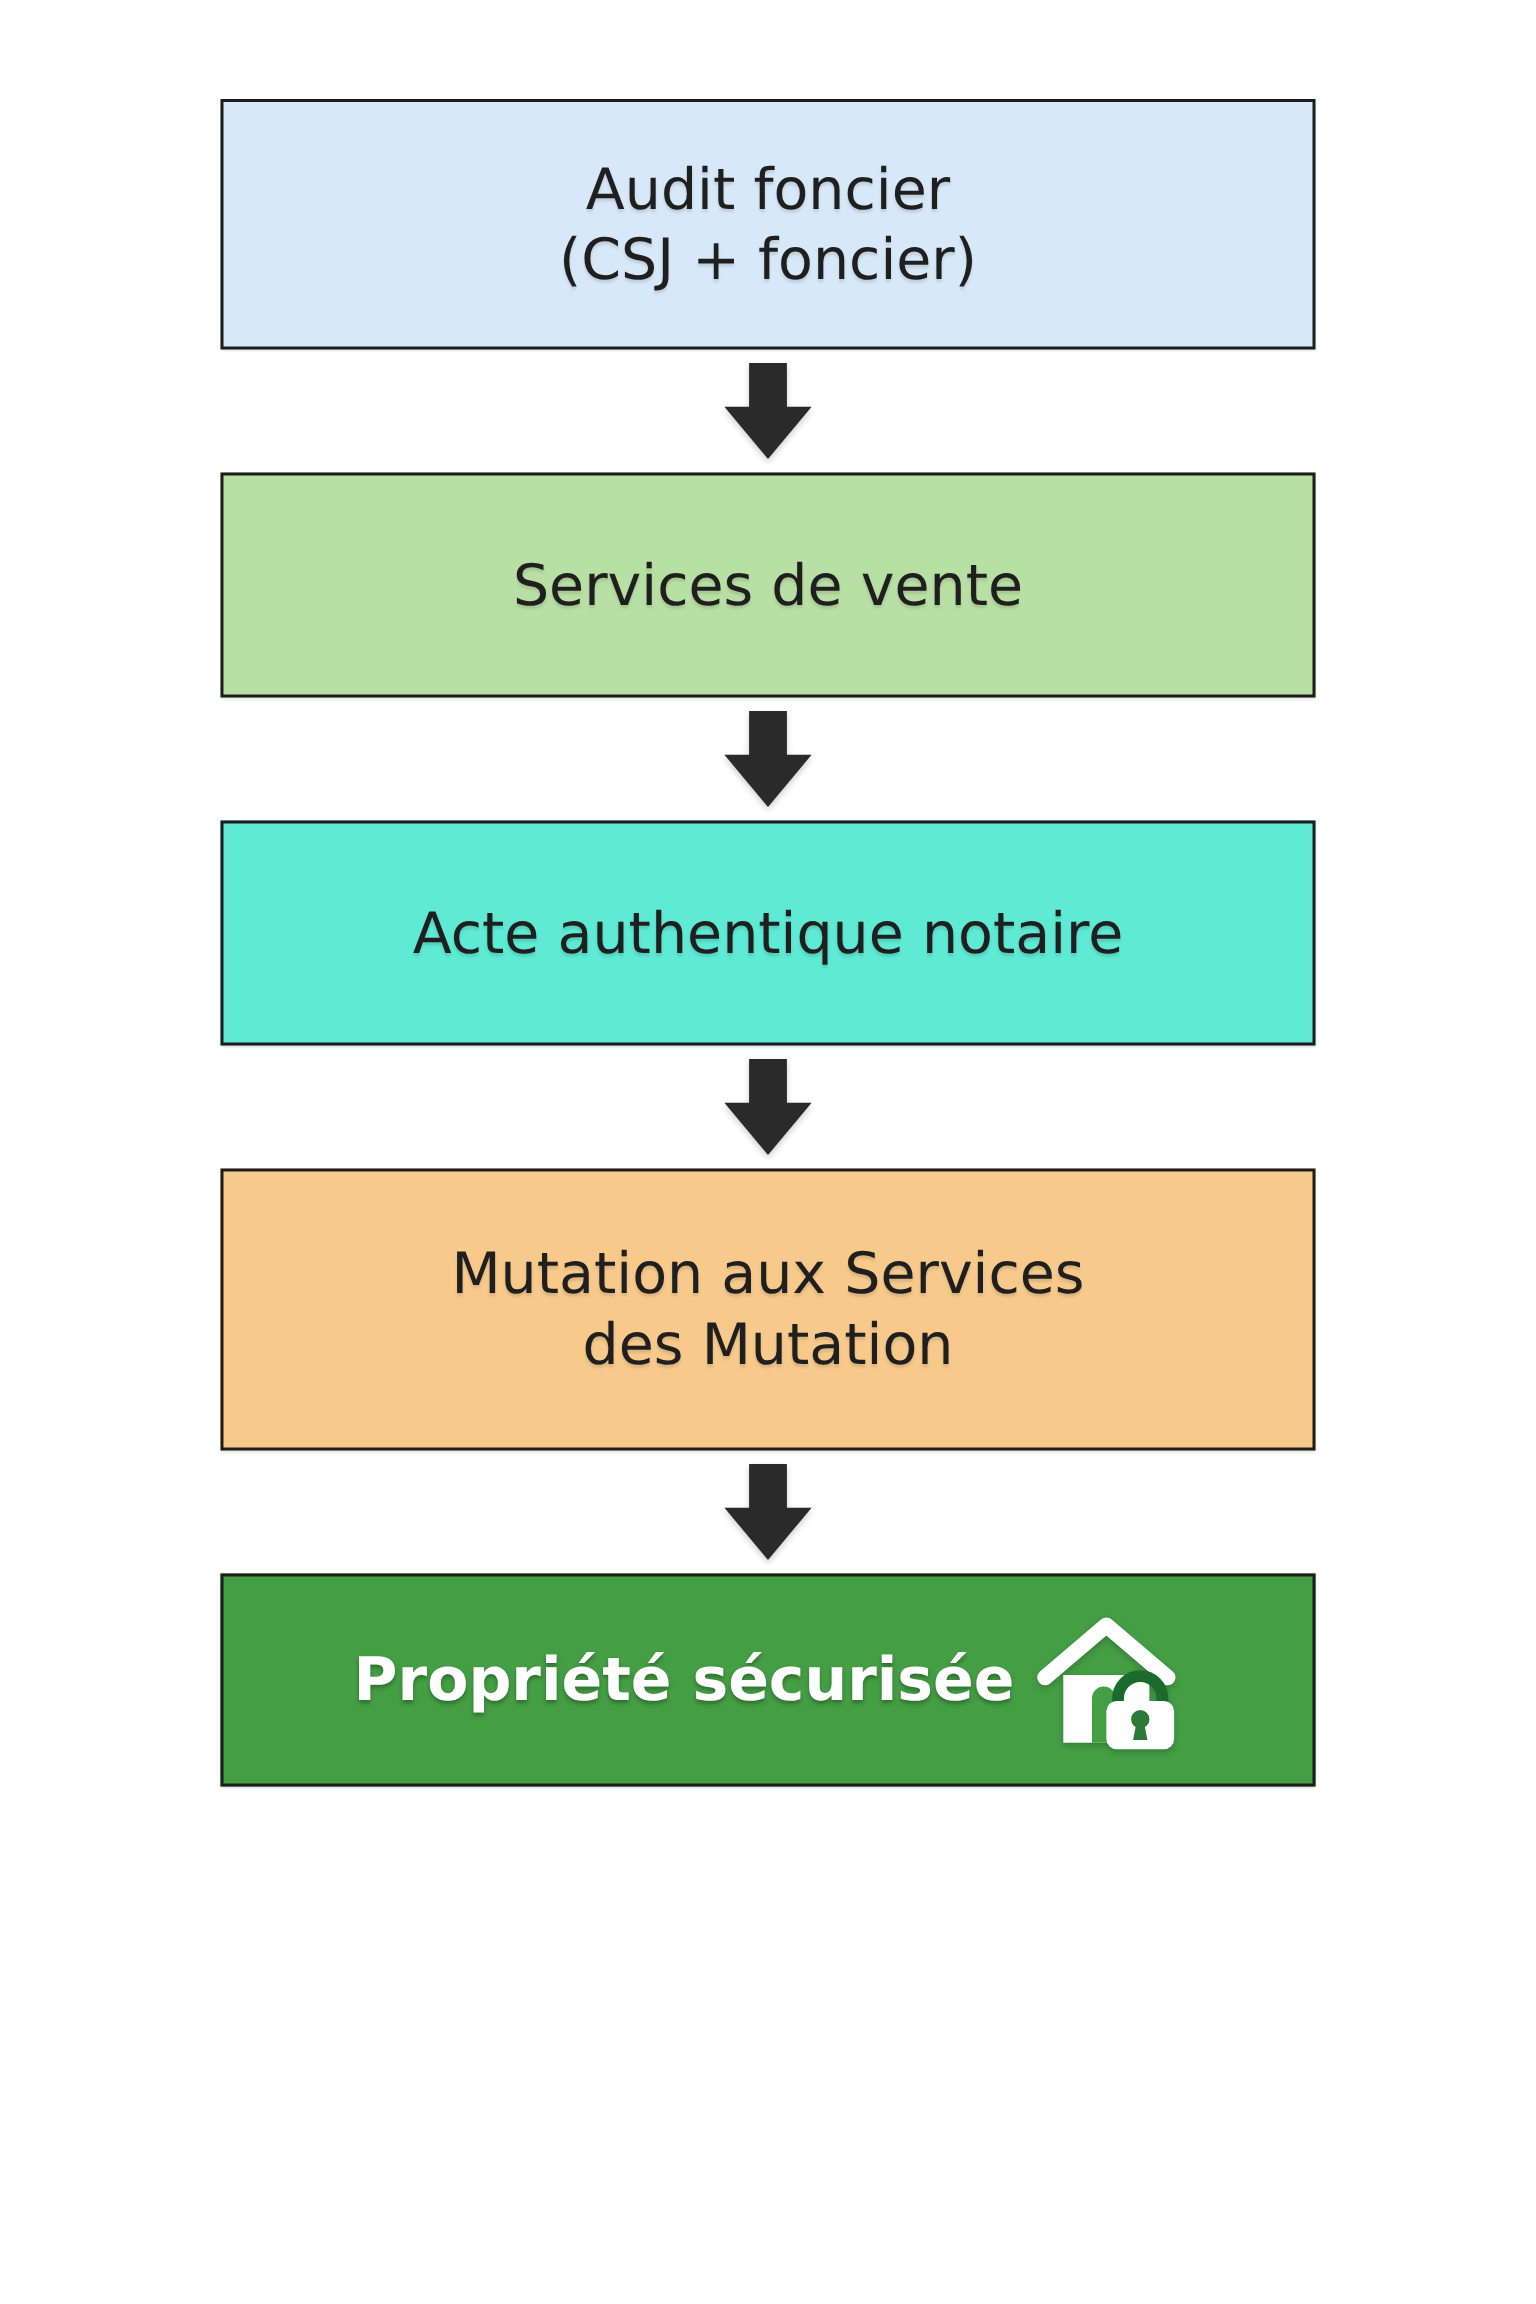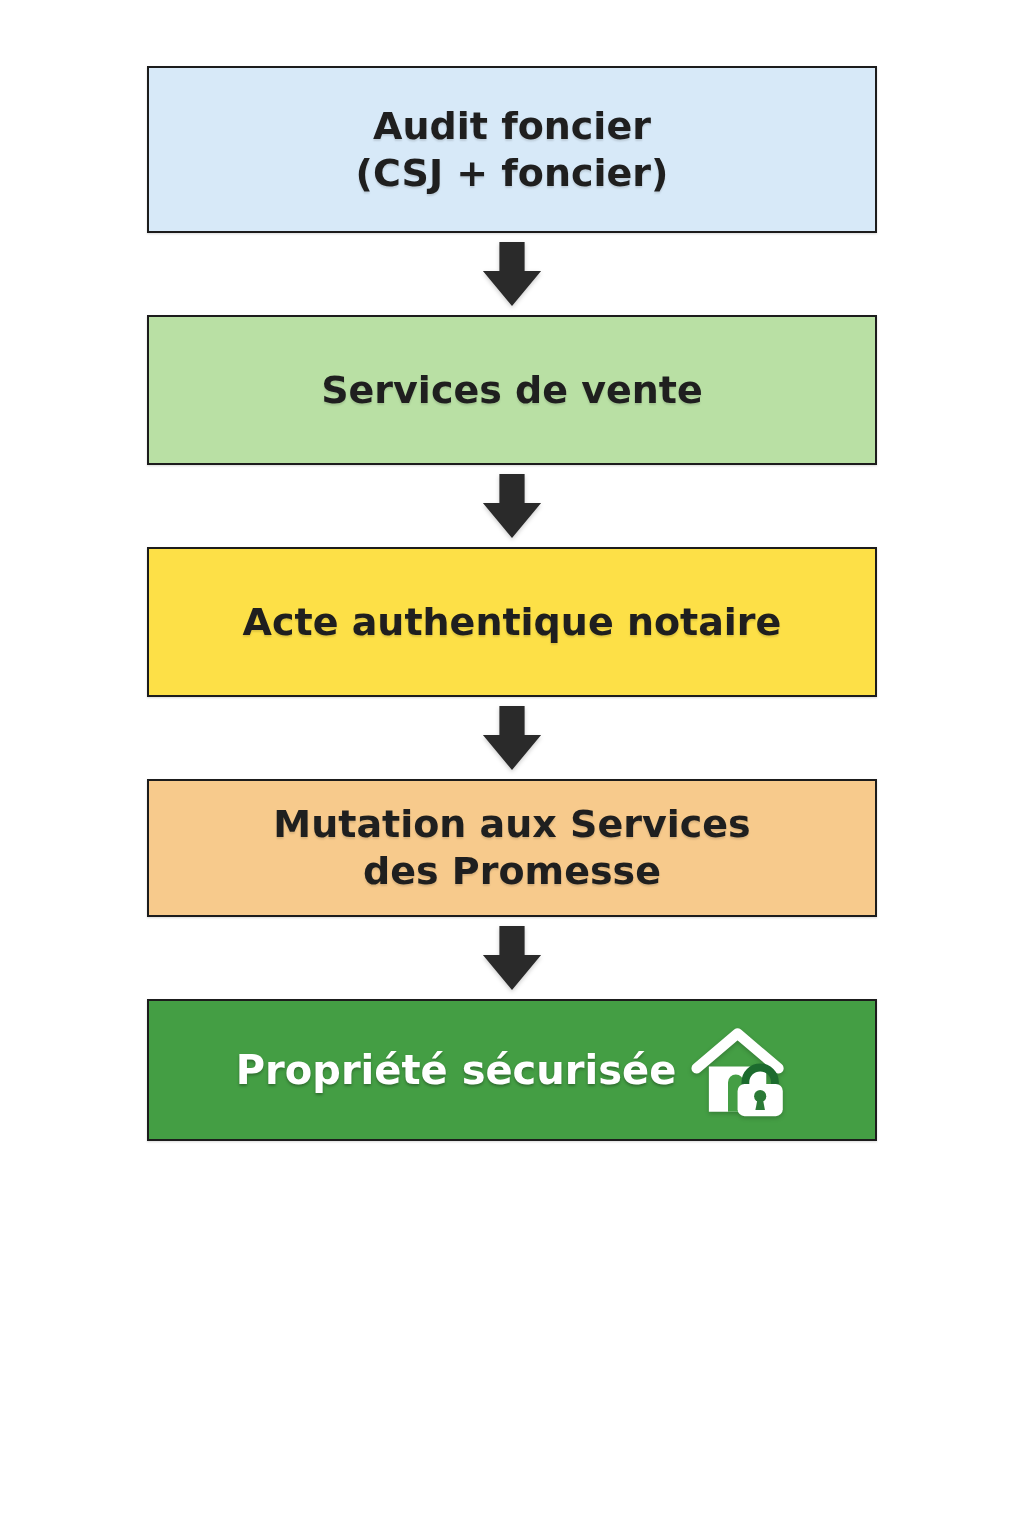--- a/index.html
+++ b/index.html
@@ -26,34 +26,34 @@
     width: 730px;
     box-sizing: border-box;
     border: 2px solid #1c1c1c;
     display: flex;
     align-items: center;
     justify-content: center;
     box-shadow: 0 1px 2px rgba(0,0,0,0.15);
   }
   .step-label {
     text-align: center;
-    font-weight: 700;
+    font-weight: 400;
     font-size: 38px;
     line-height: 47px;
     color: #1f1f1f;
     text-shadow: 0 2px 2px rgba(0,0,0,0.12);
     letter-spacing: 0px;
   }
   .line { display: block; }
   .line:empty { display: none; }
 
   .step-1 { height: 167px; background: #d7e9f8; }
   .step-2 { height: 150px; background: #b9e0a4; }
-  .step-3 { height: 150px; background: #fde047; }
-  .step-4 { height: 138px; background: #f7ca8c; justify-content: center; }
+  .step-3 { height: 150px; background: #5eead4; }
+  .step-4 { height: 188px; background: #f7ca8c; justify-content: center; }
   .step-5 { height: 142px; background: #449e44; }
 
   .arrow-zone {
     height: 82px;
     display: flex;
     align-items: center;
     justify-content: center;
   }
   .arrow-zone svg {
     display: block;
@@ -119,21 +119,21 @@
 
     <div class="arrow-zone">
       <svg width="60" height="64" viewBox="0 0 60 66">
         <path d="M17 0 H43 V30 H60 L30 66 L0 30 H17 Z" fill="#2a2a2a"></path>
       </svg>
     </div>
 
     <div class="step step-4">
       <div class="step-label">
         <span class="line">Mutation aux Services</span>
-        <span class="line">des Promesse</span>
+        <span class="line">des Mutation</span>
       </div>
     </div>
 
     <div class="arrow-zone">
       <svg width="60" height="64" viewBox="0 0 60 66">
         <path d="M17 0 H43 V30 H60 L30 66 L0 30 H17 Z" fill="#2a2a2a"></path>
       </svg>
     </div>
 
     <div class="step step-5">

